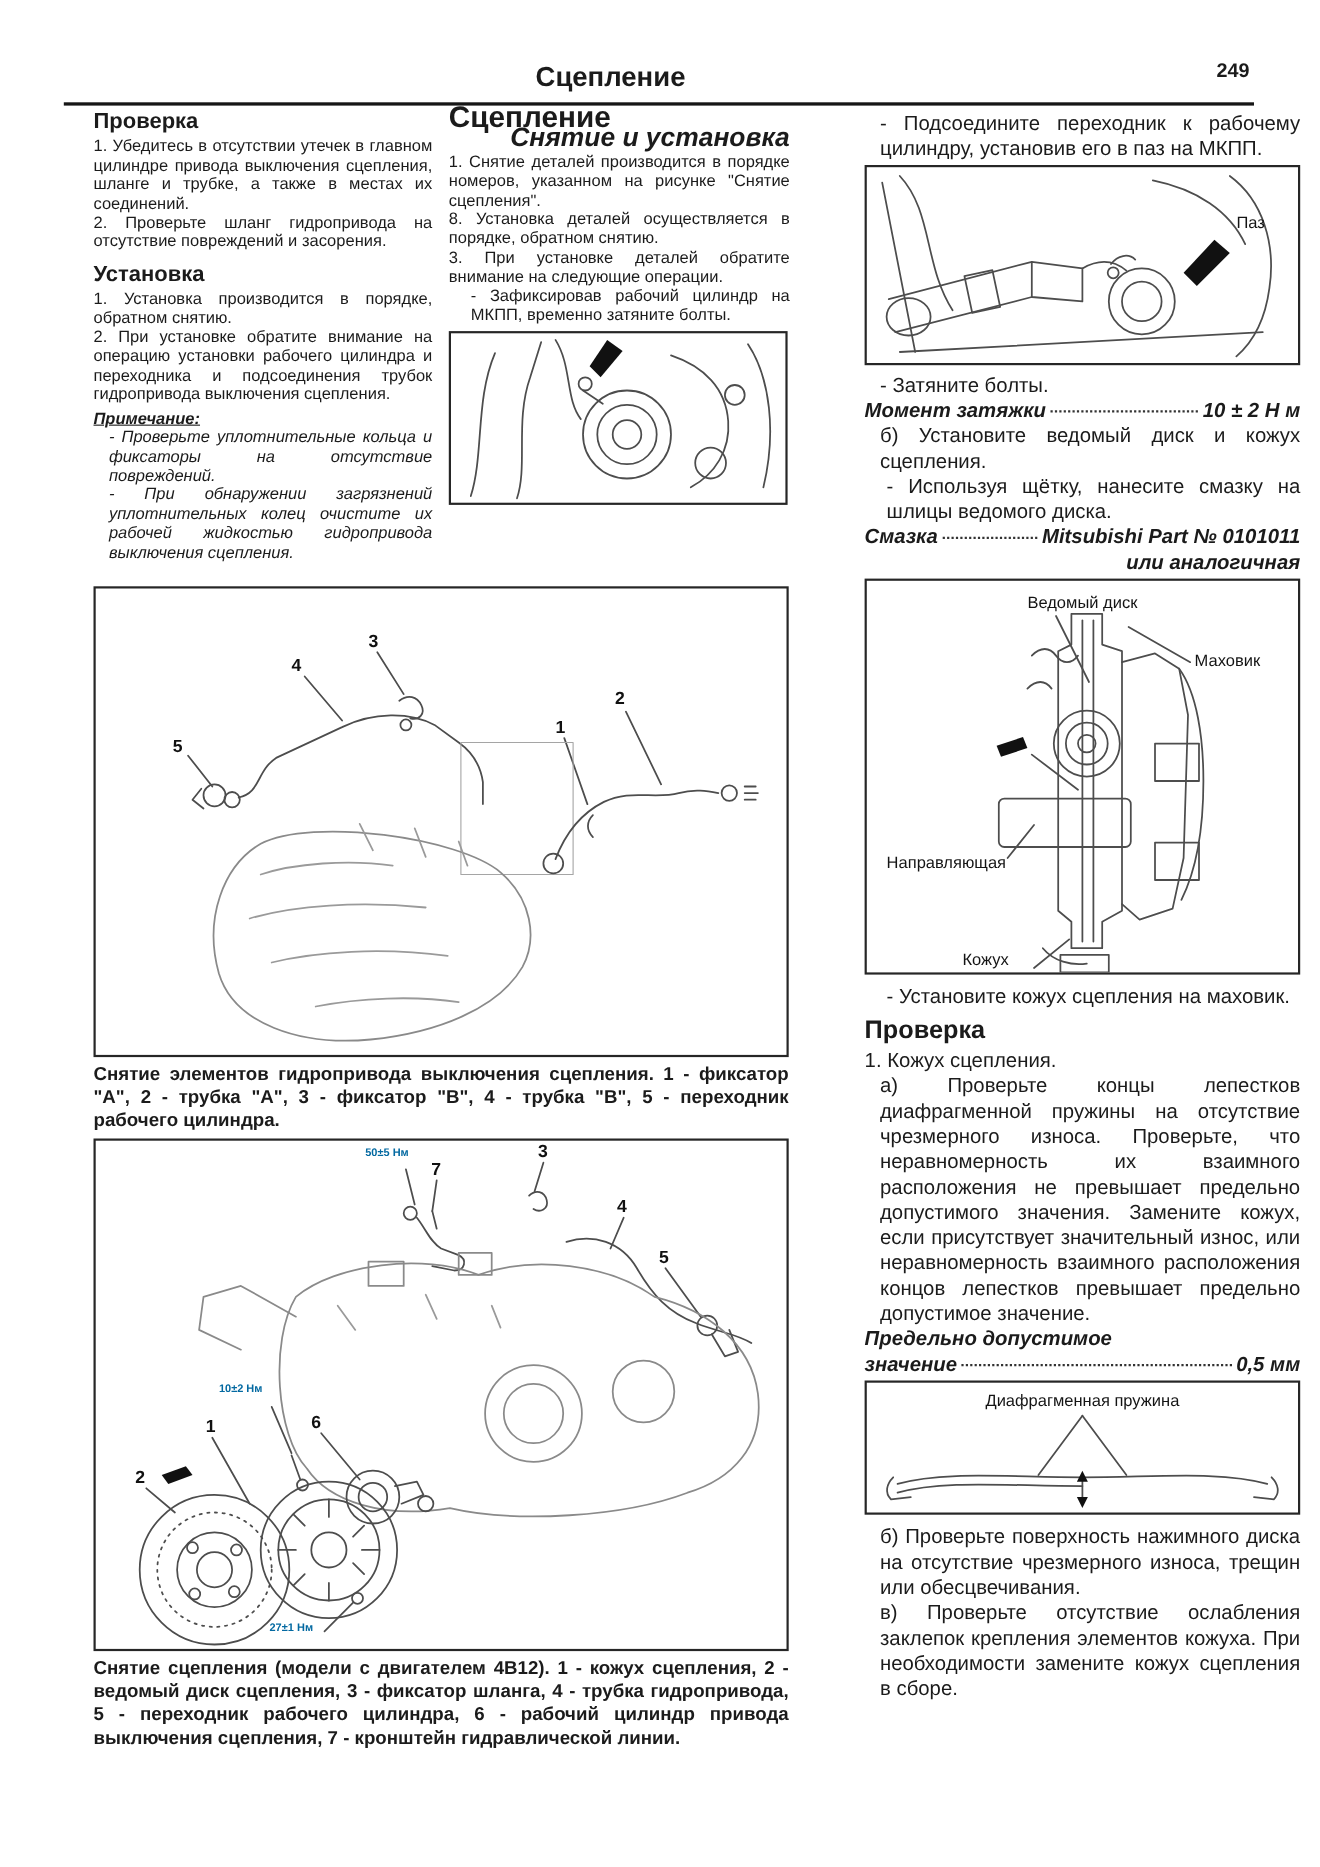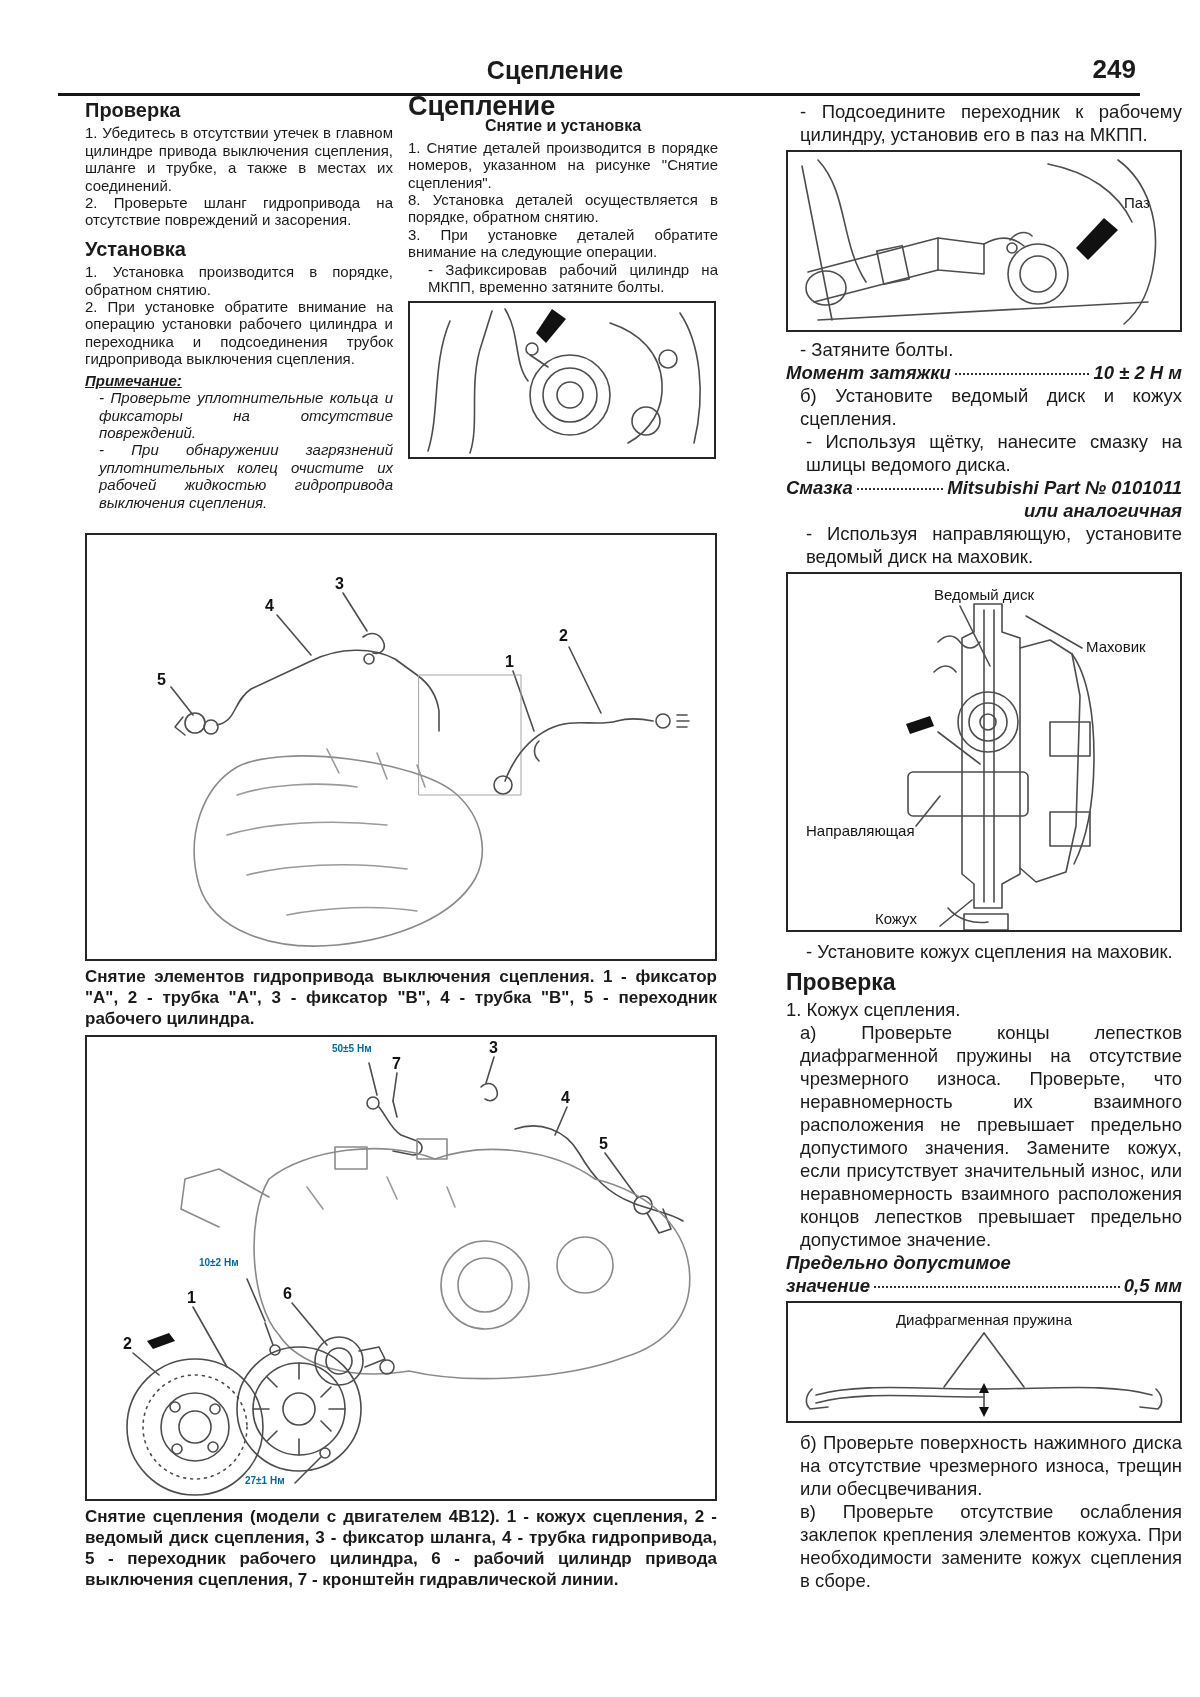--- a/index.html
+++ b/index.html
@@ -2,33 +2,33 @@
 <html><head>
 <meta charset="utf-8">
 <style>
   * { margin:0; padding:0; box-sizing:border-box; }
   html,body { width:1200px; height:1697px; }
   body { background:#f5f5f3; font-family:"Liberation Sans", sans-serif; color:#1b1b1b; position:relative; }
   .page { position:absolute; left:0; top:0; width:1200px; height:1697px; background:#ffffff; overflow:hidden; }
 
   
   .hdr-title { position:absolute; top:56px; left:0; width:1110px; text-align:center; font-size:25px; font-weight:bold; }
-  .hdr-num   { position:absolute; top:54px; right:64px; font-size:26px; font-weight:bold; }
+  .hdr-num   { position:absolute; top:54px; right:64px; font-size:18px; font-weight:bold; }
   .hdr-rule  { position:absolute; top:93px; left:58px; width:1082px; height:3px; background:#161616; }
 
   
   .col { position:absolute; text-align:justify; }
   #col1 { left:85px;  top:102px; width:308px; font-size:15px;   line-height:17.4px; }
   #col2 { left:408px; top:98px;  width:310px; font-size:15px;   line-height:17.4px; }
   #col3 { left:786px; top:100px; width:396px; font-size:18.5px; line-height:23px; }
 
   .h-med  { font-size:20px; font-weight:bold; text-align:left; margin:0 0 5px 0; }
   .h-med.mt { margin-top:12px; }
   .h-big  { font-size:27px; font-weight:bold; text-align:left; margin:0 0 2px 0; }
-  .h-sub  { font-size:16px; font-weight:bold; text-align:center; margin:0 0 4px 0; }
+  .h-sub  { font-size:24px; font-weight:bold; text-align:right; margin:0 0 4px 0;font-style:italic; }
   #col3 .h-med { font-size:23px; margin:8px 0 4px 0; }
 
   .p  { text-align:justify; }
   .ind1 { padding-left:14px; }
   .ind2 { padding-left:20px; }
   .note-h { font-style:italic; font-weight:bold; text-decoration:underline; margin-top:4px; }
   .note-item { font-style:italic; padding-left:14px; }
 
   .spec { display:flex; align-items:baseline; font-style:italic; font-weight:bold; }
   .spec .dots { flex:1; border-bottom:2px dotted #333; margin:0 4px; transform:translateY(-4px); min-width:18px; }
@@ -130,21 +130,20 @@
       <span>10 ± 2 Н м</span>
     </div>
     <div class="p ind1">б) Установите ведомый диск и кожух сцепления.</div>
     <div class="p ind2">- Используя щётку, нанесите смазку на шлицы ведомого диска.</div>
     <div class="spec">
       <span>Смазка</span>
       <span class="dots"></span>
       <span>Mitsubishi Part № 0101011</span>
     </div>
     <div class="spec-right">или аналогичная</div>
-    <div class="p ind2">- Используя направляющую, установите ведомый диск на маховик.</div>
 
     <div class="figbox m-t4 m-b8" style="width:396px;height:360px;">
       <svg width="392" height="376" viewBox="0 0 392 376">
         <line x1="172" y1="32" x2="202" y2="92"></line>
         <line x1="238" y1="42" x2="294" y2="74"></line>
         <line x1="128" y1="252" x2="152" y2="222"></line>
         <line x1="152" y1="352" x2="184" y2="326"></line>
         <path d="M186,30 L214,30 L214,58 L232,64 L232,300 L214,310 L214,334 L186,334 L186,310 L174,300 L174,64 L186,58 Z"></path>
         <line x1="196" y1="36" x2="196" y2="328"></line>
         <line x1="206" y1="36" x2="206" y2="328"></line>

